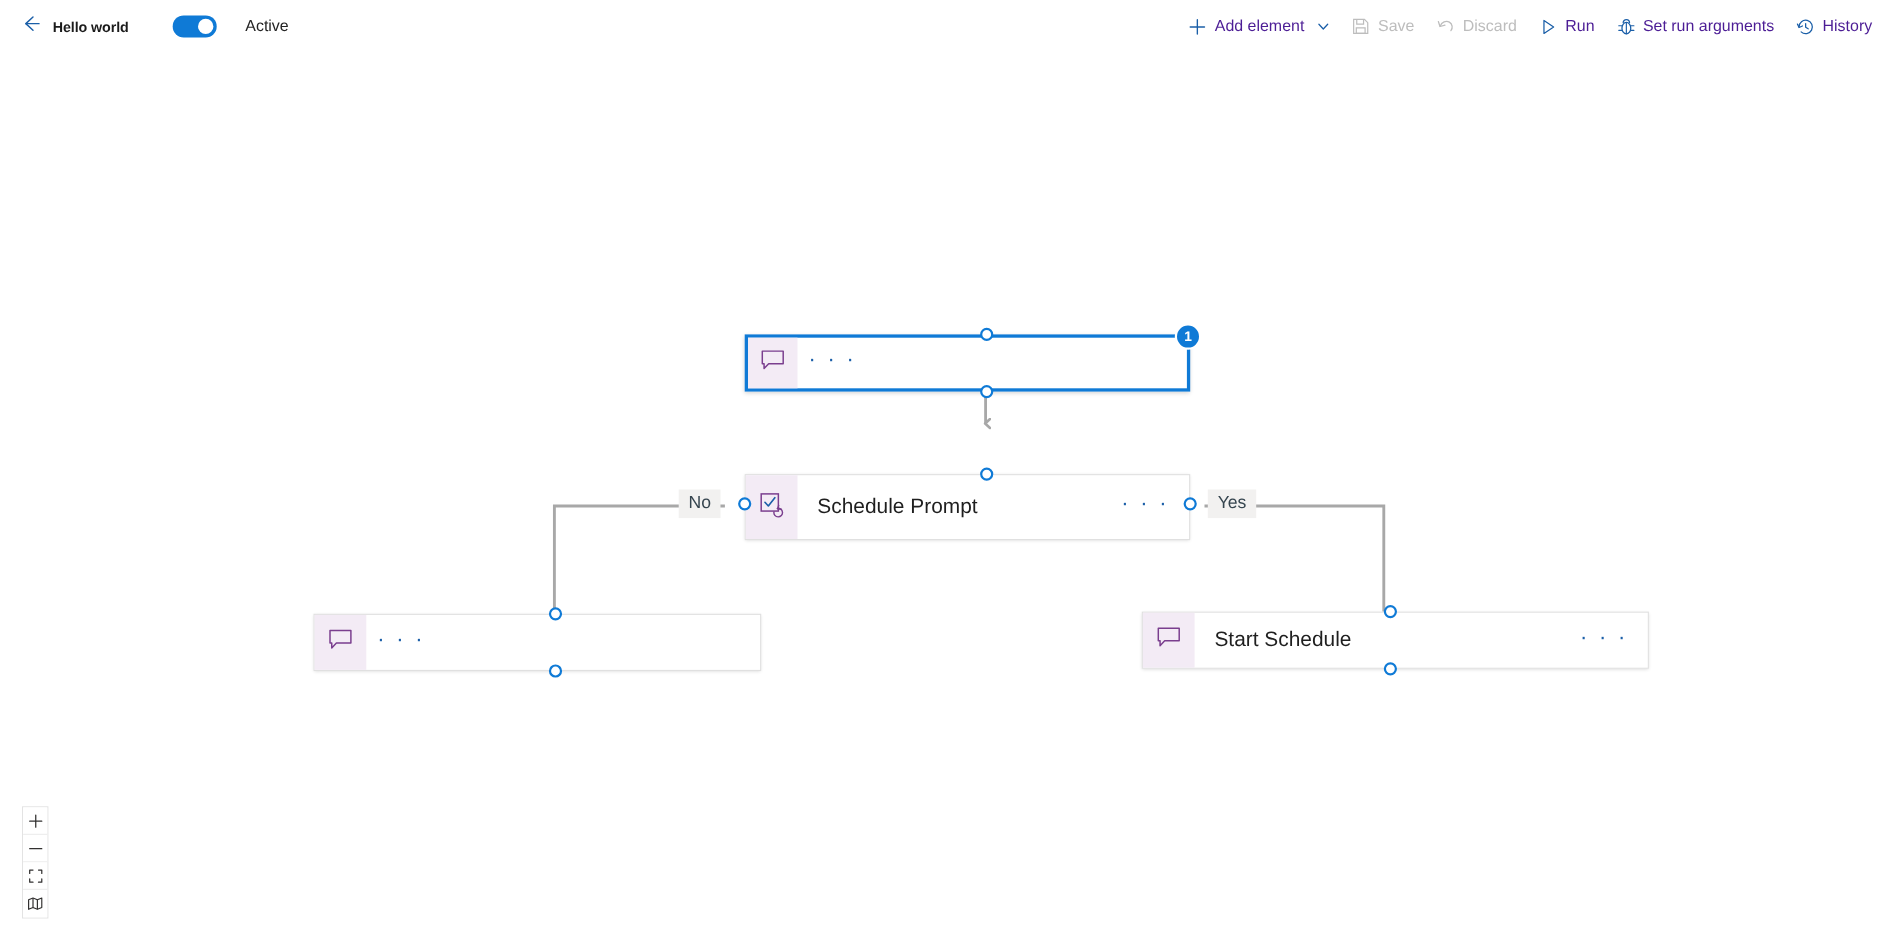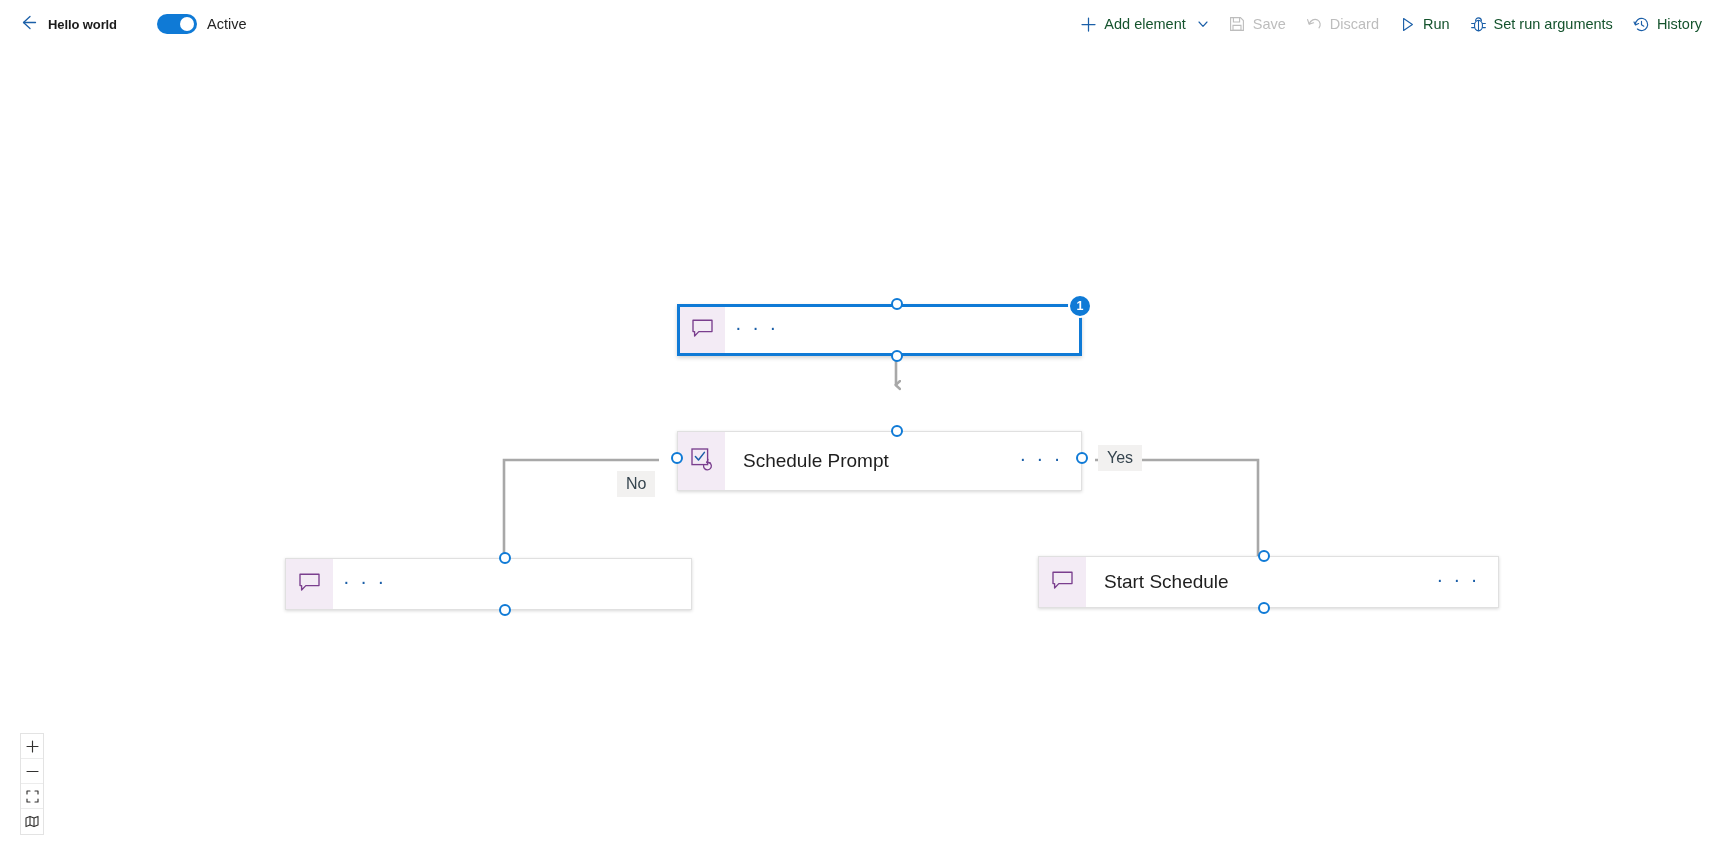--- a/index.html
+++ b/index.html
@@ -33,31 +33,31 @@
   }
   .toggle {
     width: 40px; height: 20px; border-radius: 10px;
     background: #0f7ad6; position: relative; flex: none;
   }
   .toggle .knob {
     position: absolute; top: 3px; right: 3px;
     width: 14px; height: 14px; border-radius: 50%; background: #ffffff;
   }
   .toggle-label {
-    margin-left: 10px; font-size: 14.5px; color: #242424;
+    margin-left: 26px; font-size: 14.5px; color: #242424;
   }
 
   .toolbar {
     position: absolute; right: 10px; top: 0; height: 48px;
     display: flex; align-items: center; gap: 0px;
   }
   .tb-item {
     display: flex; align-items: center; gap: 7px;
     padding: 6px 10px; cursor: pointer;
-    font-size: 14.5px; color: #14532d; white-space: nowrap;
+    font-size: 14.5px; color: #4c1d95; white-space: nowrap;
   }
   .tb-item.disabled { color: #bdbdbd; cursor: default; }
   .tb-icon { display: flex; align-items: center; justify-content: center; width: 17px; height: 17px; flex: none; }
   .tb-icon svg { display: block; }
   .chev { margin-left: 4px; display:flex; }
 
   
   .canvas {
     position: absolute; top: 48px; left: 0;
     width: 1722px; height: 814px;
@@ -275,21 +275,21 @@
           </svg>
         </span>
       </div>
       <div class="node-title">Schedule Prompt</div>
       <div class="node-menu">· · ·</div>
       <div class="port" style="top:-7px; left:213px;"></div>
       <div class="port" style="top:20px; left:-7px;"></div>
       <div class="port" style="top:20px; right:-7px;"></div>
     </div>
 
-    <div class="edge-label" style="left:617px; top:397px;margin-top:26px;">No</div>
+    <div class="edge-label" style="left:617px; top:397px;">No</div>
     <div class="edge-label" style="left:1098px; top:397px;">Yes</div>
 
     <div class="node" style="left:285px; top:510px; width:407px; height:52px;">
       <div class="node-icon">
         <span>
           <svg width="25" height="25" viewBox="0 0 25 25" fill="none">
             <path d="M3 4.2 H22 V15.6 H8.8 L4.6 20 V15.6 H3 Z" stroke="#7a3e8e" stroke-width="1.35" stroke-linejoin="round"></path>
           </svg>
         </span>
       </div>

